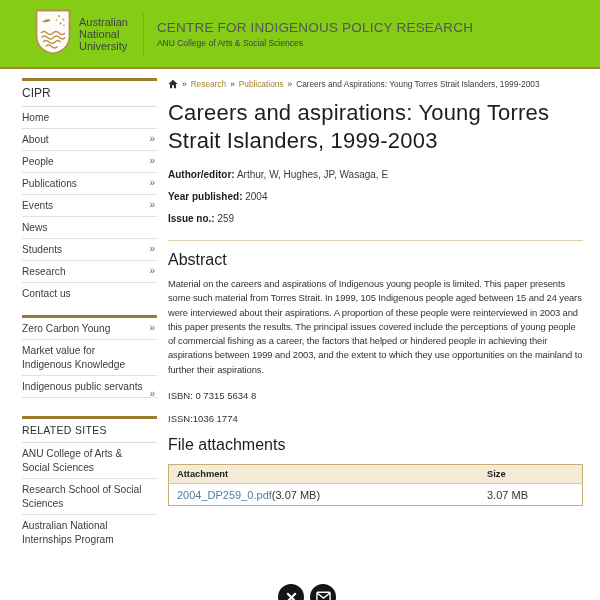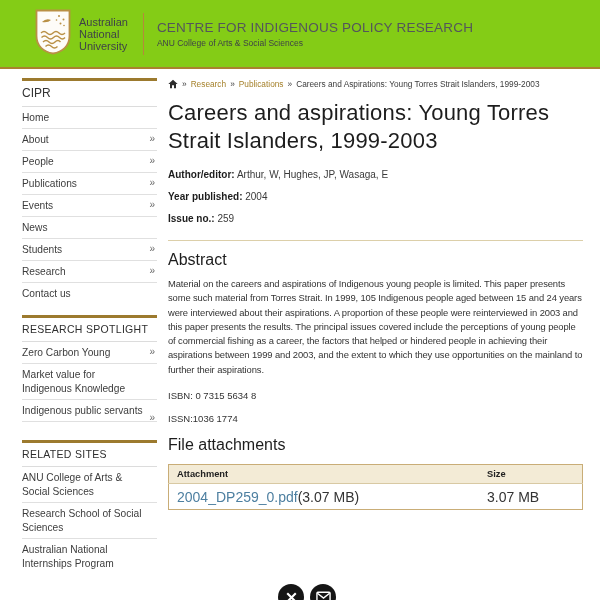--- a/index.html
+++ b/index.html
@@ -40,21 +40,21 @@
   h1{font-size:22px;line-height:28px;font-weight:500;color:#1d1d1d;margin:10px 0 14px;max-width:385px;letter-spacing:0.2px;}
   .meta{font-size:10px;margin:0 0 11px;color:#3a3a3a;}
   .meta strong{color:#1d1d1d;}
   .section-rule{border-top:1px solid #dccfa9;margin-top:16px;}
   h2{font-size:16px;font-weight:500;color:#1d1d1d;margin:10px 0 8px;}
   .abstract-text{font-size:9.4px;line-height:14.3px;color:#333;margin:0 0 13px;letter-spacing:-0.1px;}
   .pub-id{font-size:9.5px;margin:0 0 12px;color:#333;}
   table{width:100%;border-collapse:collapse;border:1px solid #c9ad77;margin-top:10px;}
   th{background:#f3ebd6;font-size:9.3px;text-align:left;padding:4px 8px;color:#222;border-bottom:1px solid #d8c9a3;}
   th.col-size{width:25%;}
-  td{font-size:14px;padding:4.5px 8px;color:#333;}
+  td{font-size:11px;padding:4.5px 8px;color:#333;}
   .file-link{color:#4d7fa0;cursor:pointer;text-decoration:none;}
   
   .footer-social{position:absolute;top:584px;left:0;width:600px;display:flex;justify-content:center;gap:6px;padding-left:14px;box-sizing:border-box;}
   .social-circle{width:26px;height:26px;border-radius:50%;background:#151515;display:flex;align-items:center;justify-content:center;cursor:pointer;}
 </style>
 </head>
 <body>
 
 <div class="header">
   <div class="logo">
@@ -97,21 +97,20 @@
       <li><span>Publications</span><span class="chev">»</span></li>
       <li><span>Events</span><span class="chev">»</span></li>
       <li><span>News</span></li>
       <li><span>Students</span><span class="chev">»</span></li>
       <li><span>Research</span><span class="chev">»</span></li>
       <li><span>Contact us</span></li>
     </ul>
   </nav>
 
   <nav class="side-block">
-    <div class="side-title small">RESEARCH SPOTLIGHT</div>
     <ul>
       <li><span>Zero Carbon Young</span><span class="chev">»</span></li>
       <li><span>Market value for Indigenous Knowledge</span></li>
       <li><span>Indigenous public servants</span></li>
       <li><span class="chev">»</span></li>
     </ul>
   </nav>
 
   <nav class="side-block">
     <div class="side-title small">RELATED SITES</div>

